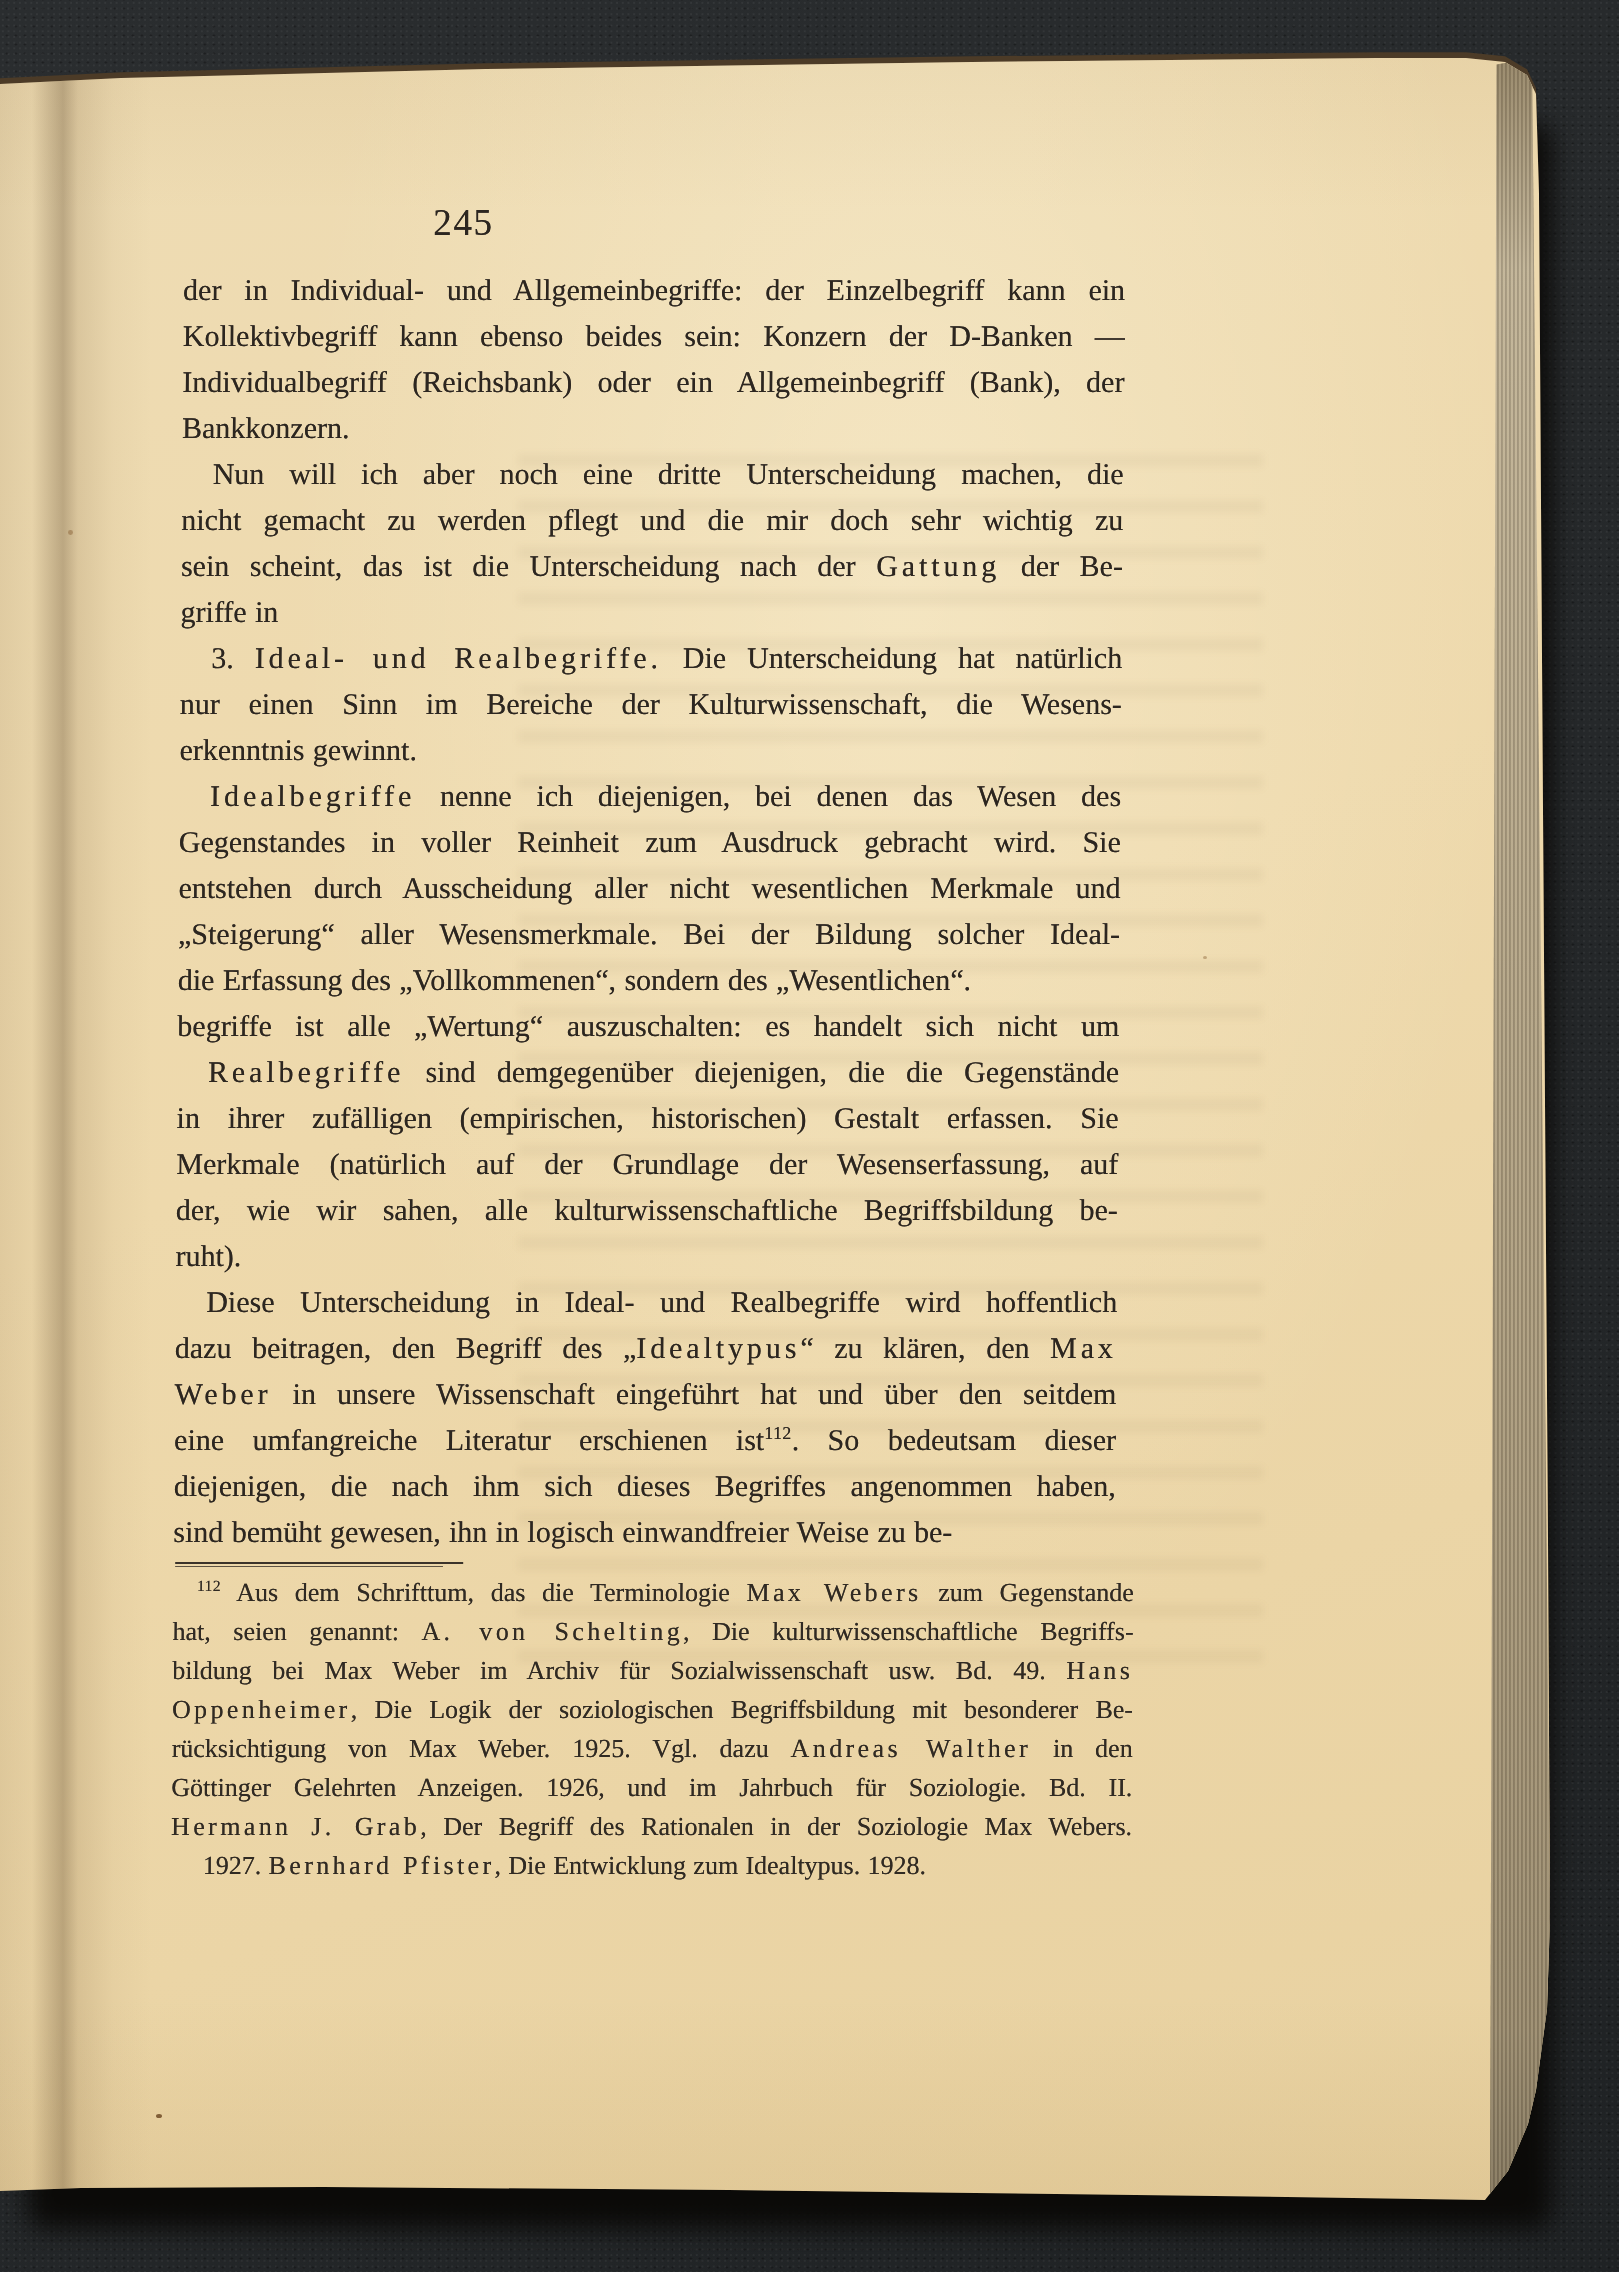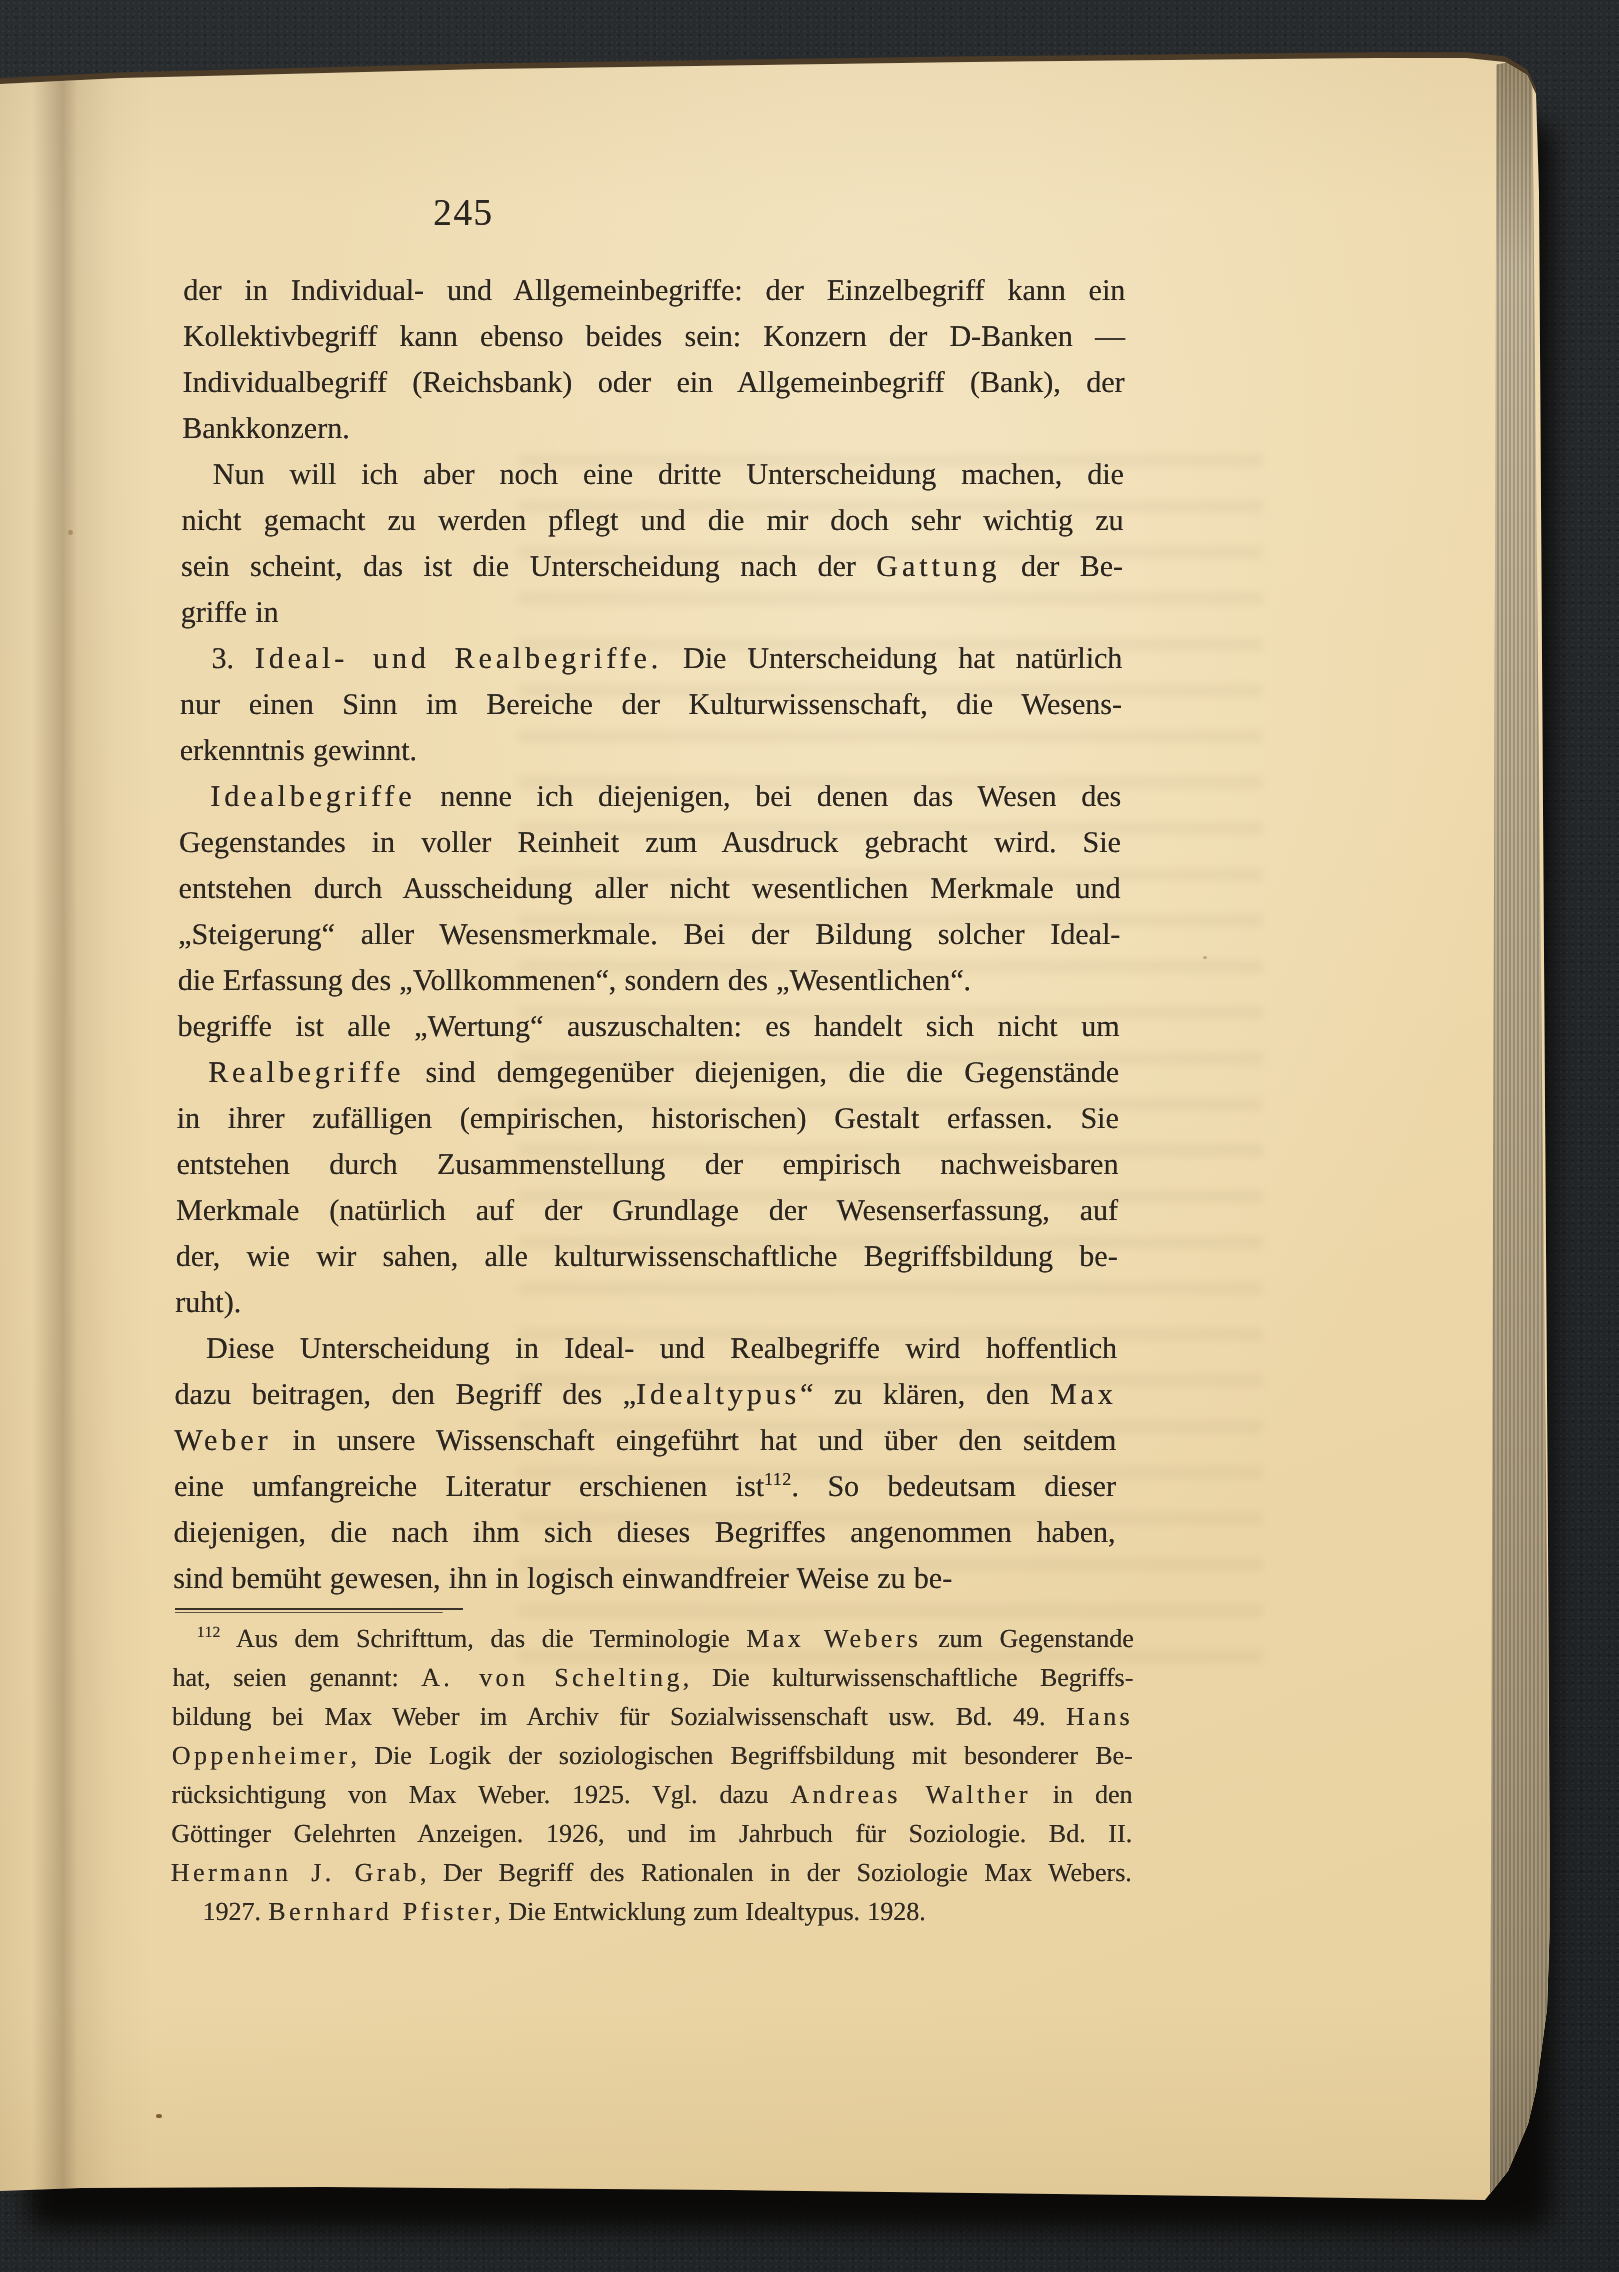--- a/index.html
+++ b/index.html
@@ -68,21 +68,21 @@
       repeating-linear-gradient(90deg,
         #8f836a 0px,#b4a588 1.1px,#cec0a1 2.1px,#a2937a 3.2px,#8f836a 4px);
     clip-path:polygon(6.5px 6.5px,42px 0px,63px 2138px,0px 2145px);
   }
   .paper-speck{position:absolute;border-radius:50%;}
   .speck-a{left:156px;top:2114px;width:5.7px;height:4px;background:rgba(110,74,36,0.85);}
   .speck-b{left:68px;top:530px;width:4.9px;height:4.9px;background:rgba(140,100,55,0.5);}
   .speck-c{left:1203px;top:956px;width:4px;height:3.2px;background:rgba(140,100,55,0.45);}
   
   .pagenum{
-    position:absolute;left:411px;top:191px;width:105px;
+    position:absolute;left:411px;top:201px;width:105px;
     text-align:center;font-size:37px;letter-spacing:1.6px;color:#2c2620;
     text-shadow:0 0 0.4px rgba(44,38,32,0.8);
   }
   
   .text-sheet{
     position:absolute;left:177px;top:267px;width:942px;
     transform:skewX(-0.45deg);transform-origin:50% 50%;
     color:#2c2620;
     text-shadow:0 0 0.4px rgba(44,38,32,0.75);
   }
@@ -141,21 +141,20 @@
         <div class="tline"><span>nur einen Sinn im Bereiche der Kulturwissenschaft, die Wesens-</span></div>
         <div class="tline last"><span>erkenntnis gewinnt.</span></div>
         <div class="tline indent"><span class="sp">Idealbegriffe</span><span> nenne ich diejenigen, bei denen das Wesen des</span></div>
         <div class="tline"><span>Gegenstandes in voller Reinheit zum Ausdruck gebracht wird. Sie</span></div>
         <div class="tline"><span>entstehen durch Ausscheidung aller nicht wesentlichen Merkmale und</span></div>
         <div class="tline"><span>„Steigerung“ aller Wesensmerkmale. Bei der Bildung solcher Ideal-</span></div>
         <div class="tline last"><span>die Erfassung des „Vollkommenen“, sondern des „Wesentlichen“.</span></div>
         <div class="tline"><span>begriffe ist alle „Wertung“ auszuschalten: es handelt sich nicht um</span></div>
         <div class="tline indent"><span class="sp">Realbegriffe</span><span> sind demgegenüber diejenigen, die die Gegenstände</span></div>
         <div class="tline"><span>in ihrer zufälligen (empirischen, historischen) Gestalt erfassen. Sie</span></div>
-        <div class="tline"><span>entstehen durch Zusammenstellung der empirisch nachweisbaren</span></div>
         <div class="tline"><span>Merkmale (natürlich auf der Grundlage der Wesenserfassung, auf</span></div>
         <div class="tline"><span>der, wie wir sahen, alle kulturwissenschaftliche Begriffsbildung be-</span></div>
         <div class="tline last"><span>ruht).</span></div>
         <div class="tline indent"><span>Diese Unterscheidung in Ideal- und Realbegriffe wird hoffentlich</span></div>
         <div class="tline"><span>dazu beitragen, den Begriff des „</span><span class="sp">Idealtypus</span><span>“ zu klären, den </span><span class="sp">Max</span></div>
         <div class="tline"><span class="sp">Weber</span><span> in unsere Wissenschaft eingeführt hat und über den seitdem</span></div>
         <div class="tline"><span>eine umfangreiche Literatur erschienen ist</span><sup>112</sup><span>. So bedeutsam dieser</span></div>
         <div class="tline"><span>diejenigen, die nach ihm sich dieses Begriffes angenommen haben,</span></div>
         <div class="tline last"><span>sind bemüht gewesen, ihn in logisch einwandfreier Weise zu be-</span></div>
       </div>

